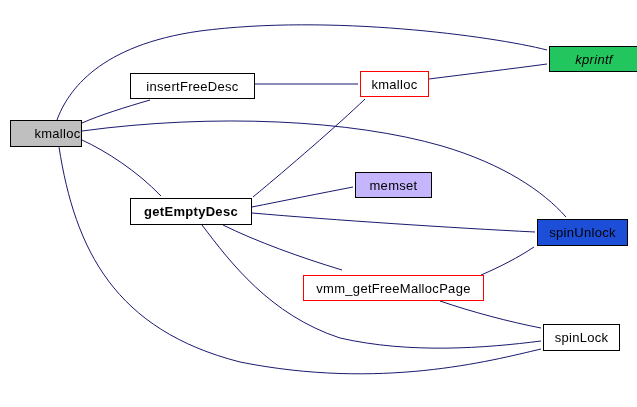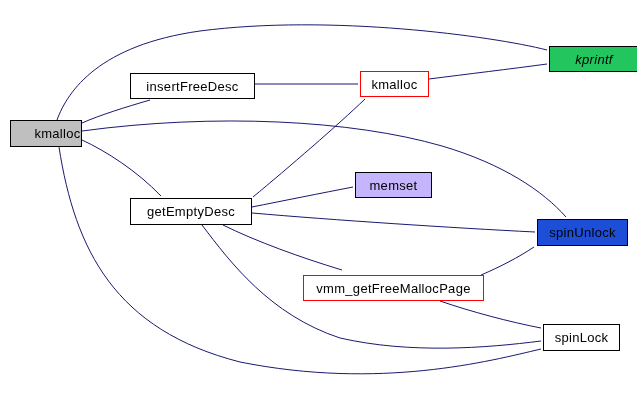--- a/index.html
+++ b/index.html
@@ -81,21 +81,21 @@
       </div>
       <div class="graph-node" style="left: 360px; top: 71px; width: 69px; height: 26px; border-color: rgb(255, 0, 0); background: rgb(255, 255, 255);">
         <span>kmalloc</span>
       </div>
       <div class="graph-node" style="left: 549px; top: 46px; width: 90px; height: 26px; border-color: rgb(0, 0, 0); background: #22c55e; font-style: italic;">
         <span>kprintf</span>
       </div>
       <div class="graph-node" style="left: 355px; top: 172px; width: 77px; height: 26px; border-color: rgb(0, 0, 0); background: #c4b5fd;">
         <span>memset</span>
       </div>
-      <div class="graph-node" style="left: 130px; top: 198px; width: 122px; height: 27px; border-color: rgb(0, 0, 0); background: rgb(255, 255, 255);">
+      <div class="graph-node" style="left: 130px; top: 198px; width: 122px; height: 27px; border-color: rgb(0, 0, 0); background: rgb(255, 255, 255); font-weight: bold;">
         <span>getEmptyDesc</span>
       </div>
       <div class="graph-node" style="left: 537px; top: 219px; width: 91px; height: 27px; border-color: rgb(0, 0, 0); background: #1d4ed8;">
         <span>spinUnlock</span>
       </div>
       <div class="graph-node" style="left: 303px; top: 275px; width: 181px; height: 26px; border-color: rgb(255, 0, 0); background: rgb(255, 255, 255);">
         <span>vmm_getFreeMallocPage</span>
       </div>
       <div class="graph-node" style="left: 543px; top: 324px; width: 77px; height: 27px; border-color: rgb(0, 0, 0); background: rgb(255, 255, 255);">
         <span>spinLock</span>

